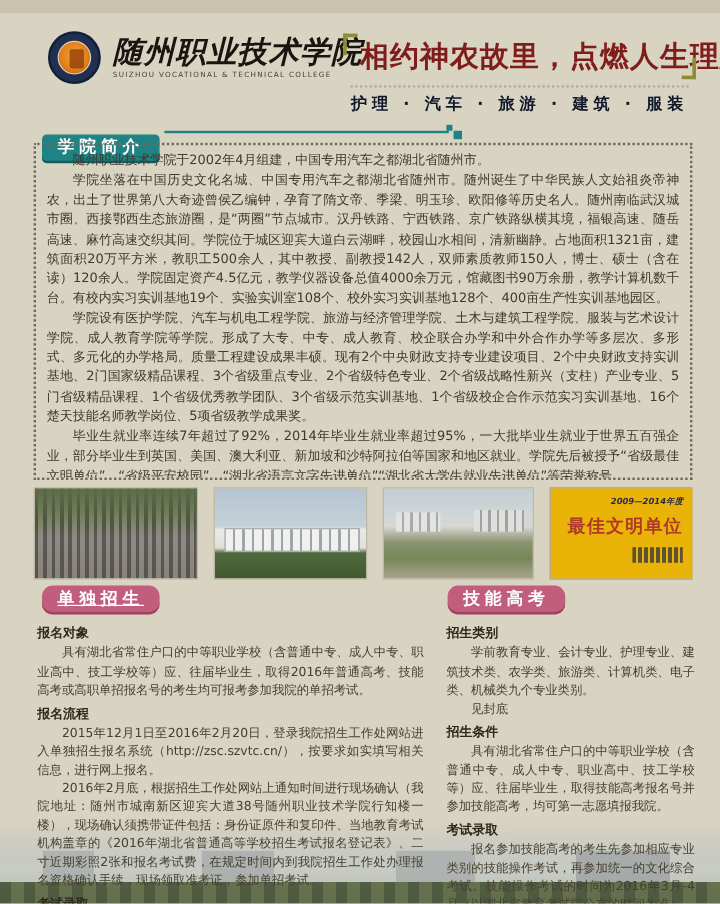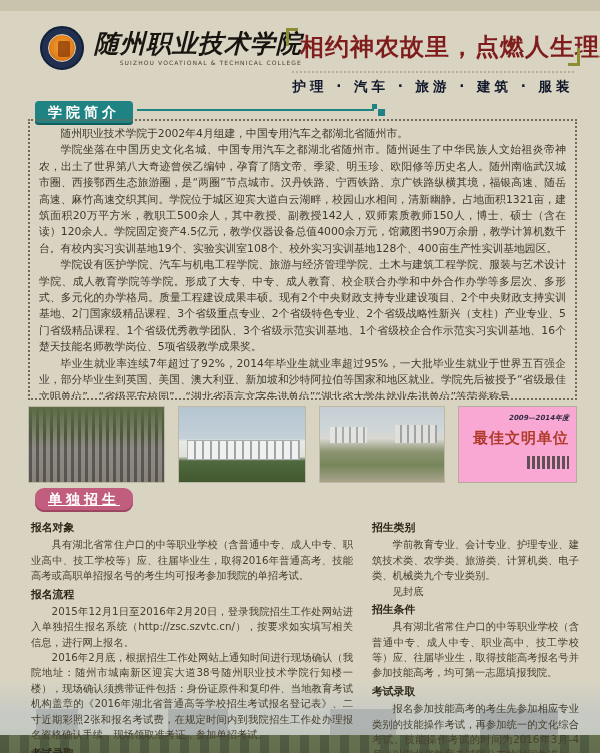--- a/index.html
+++ b/index.html
@@ -1,21 +1,21 @@
 <!DOCTYPE html>
 <html><head>
 <meta charset="utf-8">
 <style>
   * { margin:0; padding:0; box-sizing:border-box; }
   body { font-family:"DejaVu Sans", sans-serif; }
   .page { position:relative; width:600px; height:753px; background:#d9d3c2; overflow:hidden; }
   .topstrip { position:absolute; top:0; left:0; width:100%; height:11px; background:#c9c2ac; }
 
   
-  .brand { position:absolute; top:26px; left:40px; display:flex; align-items:center;text-align:right; }
+  .brand { position:absolute; top:26px; left:40px; display:flex; align-items:center; }
   .logo { position:relative; width:44px; height:44px; border-radius:50%;
           background:#20304e; border:2px solid #11203a; flex:0 0 auto; }
   .logo-inner { position:absolute; top:6px; left:6px; width:28px; height:28px; border-radius:50%;
           background:radial-gradient(circle at 50% 45%, #f3a43c 0%, #e4821c 55%, #b85d10 100%);
           border:1px solid #d8d2c2; }
   .logo-mark { position:absolute; top:13px; left:16px; width:12px; height:16px;
           background:#8c3a08; border-radius:2px; opacity:.75; }
   .brand-names { margin-left:10px; }
   .brand-cn { font-size:25px; font-weight:bold; font-style:italic; color:#181510; letter-spacing:1px;
           white-space:nowrap; line-height:1.1; }
@@ -60,21 +60,21 @@
   .photo-building { width:131px;
       background:linear-gradient(180deg, #b5c6d2 0%, #c3d0d8 42%, #e9eae5 46%, #dfe0da 66%, #50693f 72%, #42582f 100%); }
   .photo-building::before { content:""; position:absolute; top:44%; left:6%; width:88%; height:24%;
       background:repeating-linear-gradient(90deg, #f0f1ee 0 6px, #9fa4a8 6px 8px); border:1px solid #a9aeb0; }
   .photo-campus { width:129px;
       background:linear-gradient(180deg, #c4ced3 0%, #cfd6d8 30%, #d9d8d2 42%, #8a9370 60%, #77865a 78%, #a9a48c 100%); }
   .photo-campus::before { content:""; position:absolute; top:26%; left:8%; width:30%; height:22%;
       background:repeating-linear-gradient(90deg, #e3e4e0 0 5px, #a7abad 5px 7px); }
   .photo-campus::after { content:""; position:absolute; top:24%; right:6%; width:34%; height:24%;
       background:repeating-linear-gradient(90deg, #dfe0dc 0 5px, #9fa3a6 5px 7px); }
-  .photo-cert { width:121px; background:#f9a8d4; border:1px solid #b3ac9a;
+  .photo-cert { width:121px; background:#eab308; border:1px solid #b3ac9a;
       display:flex; flex-direction:column; padding:6px 7px 4px 7px; }
   .cert-period { font-size:7px; font-weight:bold; font-style:italic; color:#2e2a40; text-align:right; }
   .cert-title { font-size:15px; font-weight:bold; color:#b03a2a;
       text-align:right; margin-top:6px; letter-spacing:1px; white-space:nowrap; }
   .cert-seal { align-self:flex-end; margin-top:8px; width:42px; height:13px;
       background:repeating-linear-gradient(90deg, #3c3a38 0 3px, rgba(60,58,56,0) 3px 5px); opacity:.8; }
 
   
   .col { position:absolute; font-size:10.3px; line-height:1.5; color:#46402f; text-align:justify; z-index:2; }
   .col h4 { font-size:10.8px; font-weight:bold; color:#2e2819; margin:3px 0 1px 0; }
@@ -113,21 +113,21 @@
       <div class="brand-en">SUIZHOU VOCATIONAL &amp; TECHNICAL COLLEGE</div>
     </div>
   </div>
 
   <div class="slogan-wrap">
     <div class="slogan">相约神农故里，点燃人生理想</div>
     <div class="slogan-dots"></div>
     <div class="majors">护理 · 汽车 · 旅游 · 建筑 · 服装</div>
   </div>
 
-  <div class="tab tab-teal" style="top:101px; left:35px;">学院简介</div>
+  <div class="tab tab-teal" style="top:112px; left:35px;">学院简介</div>
   <div class="tabline"></div>
   <div class="tabline-sq1"></div>
   <div class="tabline-sq2"></div>
 
   <div class="intro-box">
     <p>随州职业技术学院于2002年4月组建，中国专用汽车之都湖北省随州市。</p>
     <p>学院坐落在中国历史文化名城、中国专用汽车之都湖北省随州市。随州诞生了中华民族人文始祖炎帝神农，出土了世界第八大奇迹曾侯乙编钟，孕育了隋文帝、季梁、明玉珍、欧阳修等历史名人。随州南临武汉城市圈、西接鄂西生态旅游圈，是“两圈”节点城市。汉丹铁路、宁西铁路、京广铁路纵横其境，福银高速、随岳高速、麻竹高速交织其间。学院位于城区迎宾大道白云湖畔，校园山水相间，清新幽静。占地面积1321亩，建筑面积20万平方米，教职工500余人，其中教授、副教授142人，双师素质教师150人，博士、硕士（含在读）120余人。学院固定资产4.5亿元，教学仪器设备总值4000余万元，馆藏图书90万余册，教学计算机数千台。有校内实习实训基地19个、实验实训室108个、校外实习实训基地128个、400亩生产性实训基地园区。</p>
     <p>学院设有医护学院、汽车与机电工程学院、旅游与经济管理学院、土木与建筑工程学院、服装与艺术设计学院、成人教育学院等学院。形成了大专、中专、成人教育、校企联合办学和中外合作办学等多层次、多形式、多元化的办学格局。质量工程建设成果丰硕。现有2个中央财政支持专业建设项目、2个中央财政支持实训基地、2门国家级精品课程、3个省级重点专业、2个省级特色专业、2个省级战略性新兴（支柱）产业专业、5门省级精品课程、1个省级优秀教学团队、3个省级示范实训基地、1个省级校企合作示范实习实训基地、16个楚天技能名师教学岗位、5项省级教学成果奖。</p>
     <p>毕业生就业率连续7年超过了92%，2014年毕业生就业率超过95%，一大批毕业生就业于世界五百强企业，部分毕业生到英国、美国、澳大利亚、新加坡和沙特阿拉伯等国家和地区就业。学院先后被授予“省级最佳文明单位”、“省级平安校园”、“湖北省语言文字先进单位”“湖北省大学生就业先进单位”等荣誉称号。</p>
   </div>
@@ -137,20 +137,21 @@
     <div class="photo photo-building"></div>
     <div class="photo photo-campus"></div>
     <div class="photo photo-cert">
       <div class="cert-period">2009—2014年度</div>
       <div class="cert-title">最佳文明单位</div>
       <div class="cert-seal"></div>
     </div>
   </div>
 
   <div class="tab tab-rose" style="top:488px; left:35px;text-decoration:underline;">单独招生</div>
+  <div class="tab tab-rose" style="top:488px; left:373px;">技能高考</div>
 
   <div class="col col-left">
     <h4>报名对象</h4>
     <p>具有湖北省常住户口的中等职业学校（含普通中专、成人中专、职业高中、技工学校等）应、往届毕业生，取得2016年普通高考、技能高考或高职单招报名号的考生均可报考参加我院的单招考试。</p>
     <h4>报名流程</h4>
     <p>2015年12月1日至2016年2月20日，登录我院招生工作处网站进入单独招生报名系统（http://zsc.szvtc.cn/），按要求如实填写相关信息，进行网上报名。</p>
     <p>2016年2月底，根据招生工作处网站上通知时间进行现场确认（我院地址：随州市城南新区迎宾大道38号随州职业技术学院行知楼一楼），现场确认须携带证件包括：身份证原件和复印件、当地教育考试机构盖章的《2016年湖北省普通高等学校招生考试报名登记表》、二寸近期彩照2张和报名考试费，在规定时间内到我院招生工作处办理报名资格确认手续，现场领取准考证，参加单招考试。</p>
     <h4>考试录取</h4>
 
   </div>

